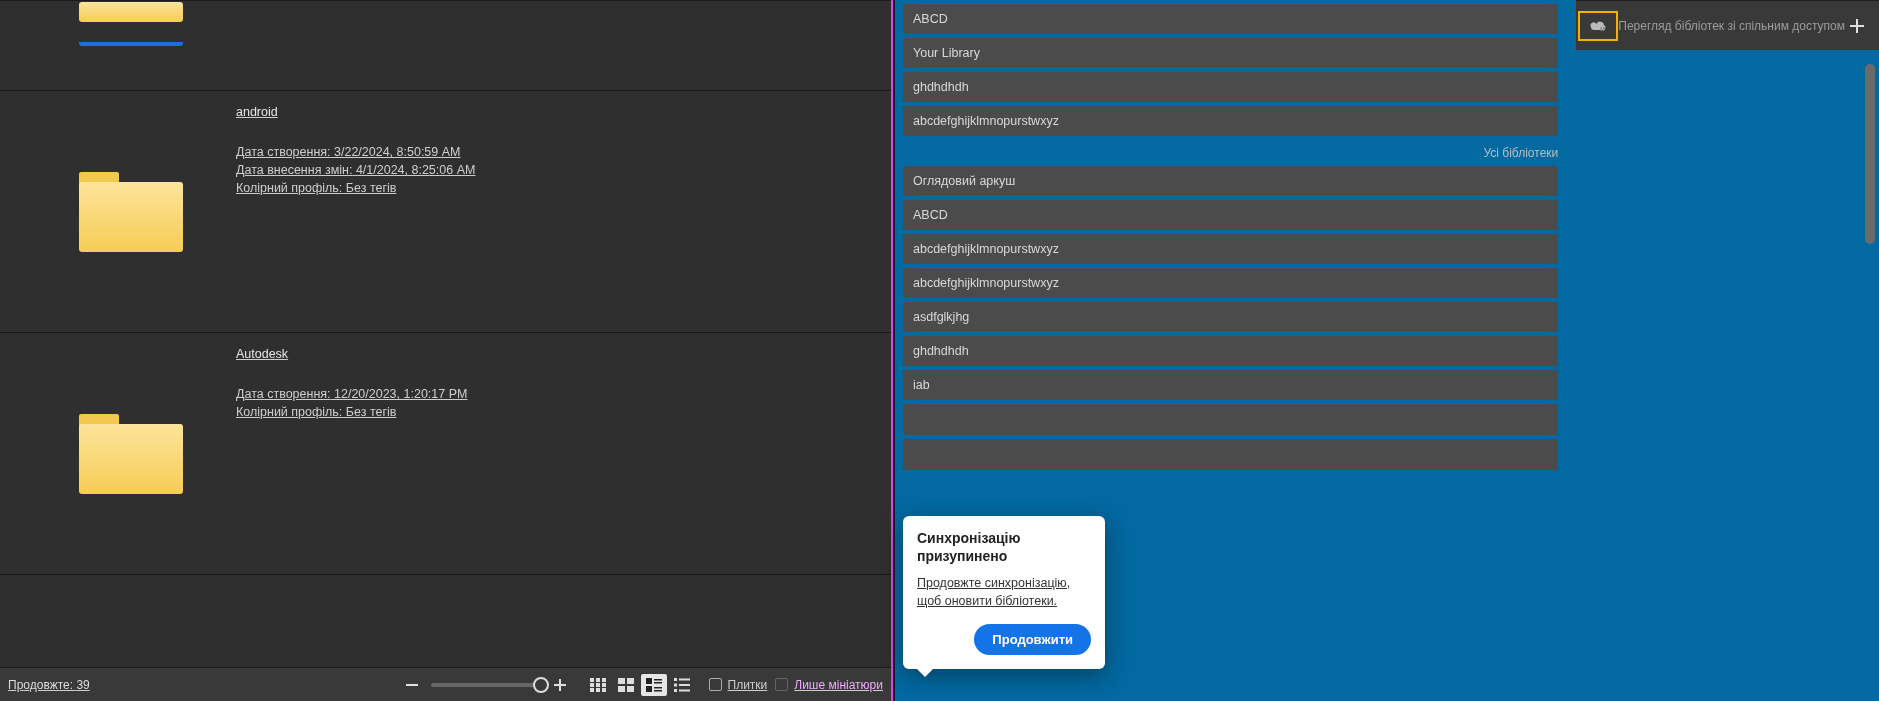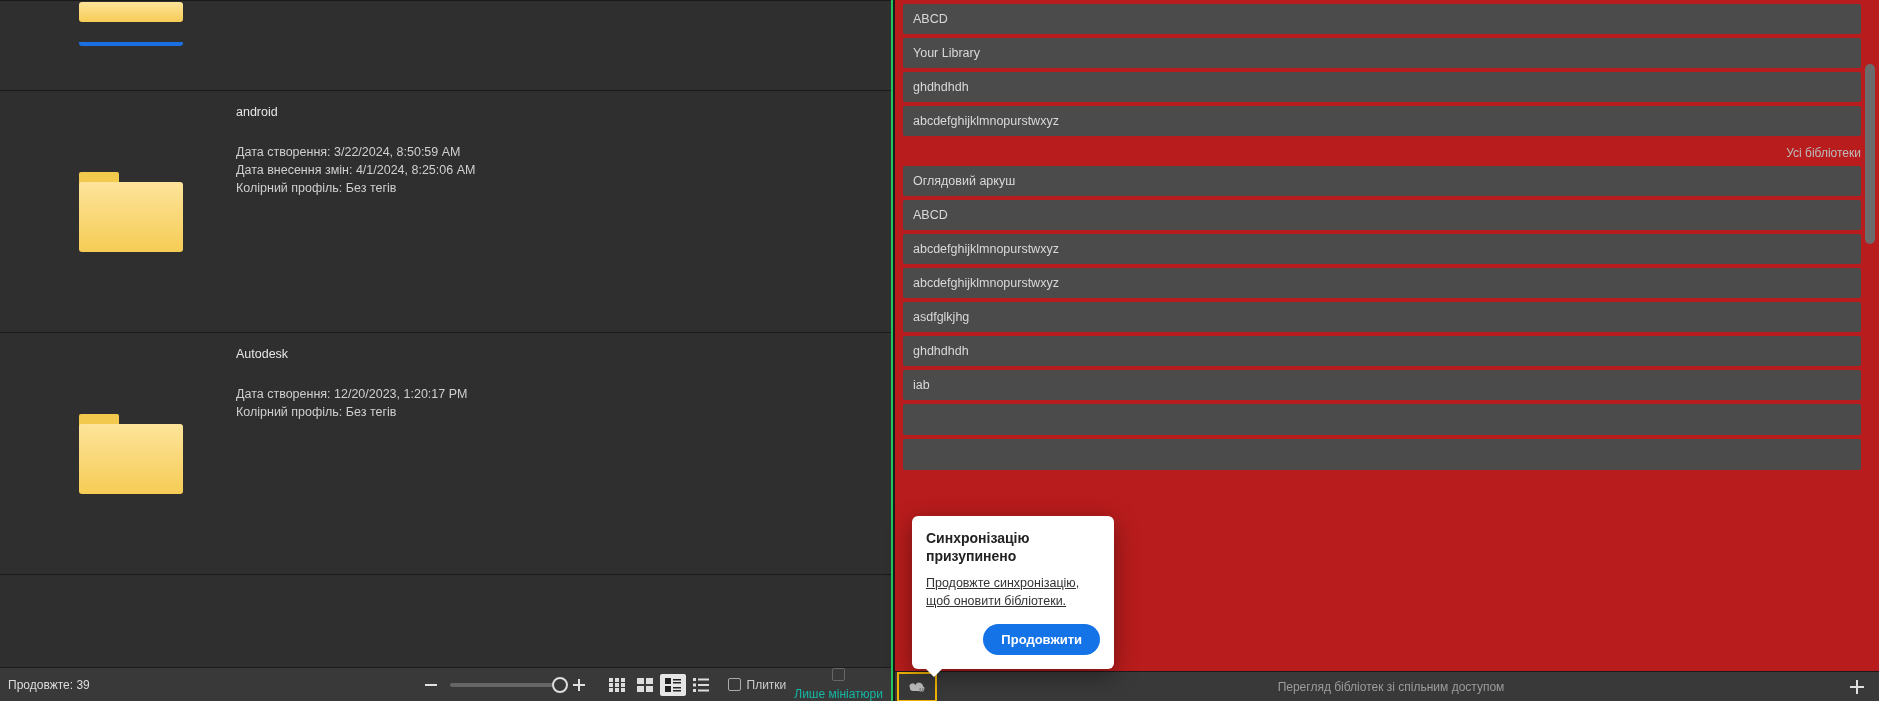--- a/index.html
+++ b/index.html
@@ -1,20 +1,20 @@
 <!DOCTYPE html>
 <html><head>
 <meta charset="utf-8">
 <style>
   * { box-sizing: border-box; margin: 0; padding: 0; }
   html, body { width: 100%; height: 100%; font-family: "Segoe UI", Tahoma, sans-serif; background: #1a1a1a; color: #ccc; overflow: hidden; }
   .app { display: flex; width: 1879px; height: 701px; }
 
   
-  .left-panel { width: 893px; height: 100%; background: #2f2f2f; border-right: 2px solid #22c55e; display: flex; flex-direction: column; position: relative; }
+  .left-panel { width: 893px; height: 100%; background: #2f2f2f; border-right: 2px solid #d946ef; display: flex; flex-direction: column; position: relative; text-decoration: underline; }
   .file-list { flex: 1; overflow: hidden; border-top: 1px solid #1a1a1a; }
   .file-row { display: flex; align-items: flex-start; padding: 8px 0 8px 16px; border-bottom: 1px solid #1a1a1a; height: 242px; }
   .file-row.first { height: 90px; border-top: none; border-bottom: 1px solid #1a1a1a; padding-top: 0; }
   .folder-icon-wrap { width: 220px; display: flex; align-items: center; justify-content: flex-start; padding-left: 63px; height: 100%; }
   .folder-icon { width: 104px; height: 80px; position: relative; }
   .folder-back { position: absolute; left: 0; top: 0; width: 40px; height: 16px; background: #f2c94c; border-radius: 2px 2px 0 0; }
   .folder-body { position: absolute; left: 0; top: 10px; width: 104px; height: 70px; background: linear-gradient(#fde49a, #f6cc55); border-radius: 3px; }
   .folder-icon.blue .folder-body { background: linear-gradient(#fde49a, #f6cc55); }
   .folder-icon.blue::after { content:""; position:absolute; left:0; bottom:-4px; width:104px; height:4px; background:#1b6fe0; border-radius:0 0 3px 3px; }
   .file-row.first .folder-icon { height: 40px; margin-top: -40px;}
@@ -30,41 +30,41 @@
   .tb-ctrl { display:flex; align-items:center; gap:8px; }
   .tb-btn { width:22px; height:22px; display:flex; align-items:center; justify-content:center; color:#e0e0e0; cursor:pointer; border-radius:2px; }
   .slider { position: relative; width: 110px; height: 4px; background: #666; border-radius: 2px; }
   .slider-knob { position:absolute; right:-8px; top:-6px; width:16px; height:16px; border:2px solid #ddd; border-radius:50%; background:#393939; }
   .view-group { display:flex; gap:2px; margin: 0 6px; }
   .view-btn { width:26px; height:22px; display:flex; align-items:center; justify-content:center; cursor:pointer; border-radius:2px; }
   .view-btn.active { background:#e6e6e6; color:#222; }
   .view-grid svg, .view-btn svg { display:block; }
   .chk { width:13px; height:13px; border:1px solid #aaa; border-radius:2px; display:inline-block; }
   .chk-label { display:flex; align-items:center; gap:6px; color:#ccc; cursor:pointer; }
-  .chk-label.dim { color:#14b8a6;flex-direction:column; }
+  .chk-label.dim { color:#f0abfc; }
   .chk-label.dim .chk { border-color:#666; }
 
   
-  .right-panel { flex: 1; background: #b91c1c; display: flex; flex-direction: column; position: relative; border-left: 2px solid #1a1a1a; }
+  .right-panel { flex: 1; background: #0369a1; display: flex; flex-direction: row; position: relative; border-left: 2px solid #1a1a1a; }
   .lib-scroll { flex: 1; overflow: hidden; padding: 4px 18px 4px 8px; }
   .lib-group-title { font-size: 12px; color: #bdbdbd; margin: 10px 0 6px 2px; text-align: right; }
   .lib-item { background: #4b4b4b; color: #d9d9d9; font-size: 12.5px; padding: 8px 10px; border-radius: 2px; margin-bottom: 4px; cursor: pointer; }
   .right-scrollbar { position:absolute; top:4px; right:4px; bottom:36px; width:10px; }
   .right-scrollbar .thumb { position:absolute; left:0; top:60px; width:10px; height:180px; background:#6b6b6b; border-radius:5px; }
 
   
-  .popover { position: absolute; left: 17px; bottom: 32px; width: 202px; background: #fff; color: #222; border-radius: 6px; padding: 14px 14px 14px 14px; box-shadow: 0 6px 24px rgba(0,0,0,.4); z-index: 5; }
+  .popover { position: absolute; left: 8px; bottom: 32px; width: 202px; background: #fff; color: #222; border-radius: 6px; padding: 14px 14px 14px 14px; box-shadow: 0 6px 24px rgba(0,0,0,.4); z-index: 5; }
   .popover::after { content:""; position:absolute; left:14px; bottom:-8px; border:8px solid transparent; border-top-color:#fff; border-bottom:none; }
   .pop-title { font-weight: 700; font-size: 14px; line-height: 1.25; margin-bottom: 10px; }
   .pop-body { font-size: 12.5px; line-height: 1.4; color: #333; margin-bottom: 14px; text-decoration: underline; }
   .pop-actions { display:flex; justify-content:flex-end; }
   .pop-btn { background:#1473e6; color:#fff; border:none; padding:8px 18px; border-radius:16px; font-size:13px; font-weight:600; cursor:pointer; }
 
   
-  .right-toolbar { height: 30px; background: #393939; border-top: 1px solid #1c1c1c; display: flex; align-items: center; padding: 0 10px; font-size: 12px; color: #9c9c9c; gap: 10px; }
+  .right-toolbar { height: 50px; background: #393939; border-top: 1px solid #1c1c1c; display: flex; align-items: center; padding: 0 10px; font-size: 12px; color: #9c9c9c; }
   .cloud-btn { width: 40px; height: 30px; border: 2px solid #f0b400; display:flex; align-items:center; justify-content:center; cursor:pointer; margin-left:-8px;}
   .rt-link { flex:1; text-align:center; color:#9c9c9c; }
   .plus-btn { width:24px; height:24px; display:flex; align-items:center; justify-content:center; color:#e0e0e0; cursor:pointer; font-size:18px; }
 </style>
 </head>
 <body>
 
 <div class="app">
 
   <div class="left-panel">

